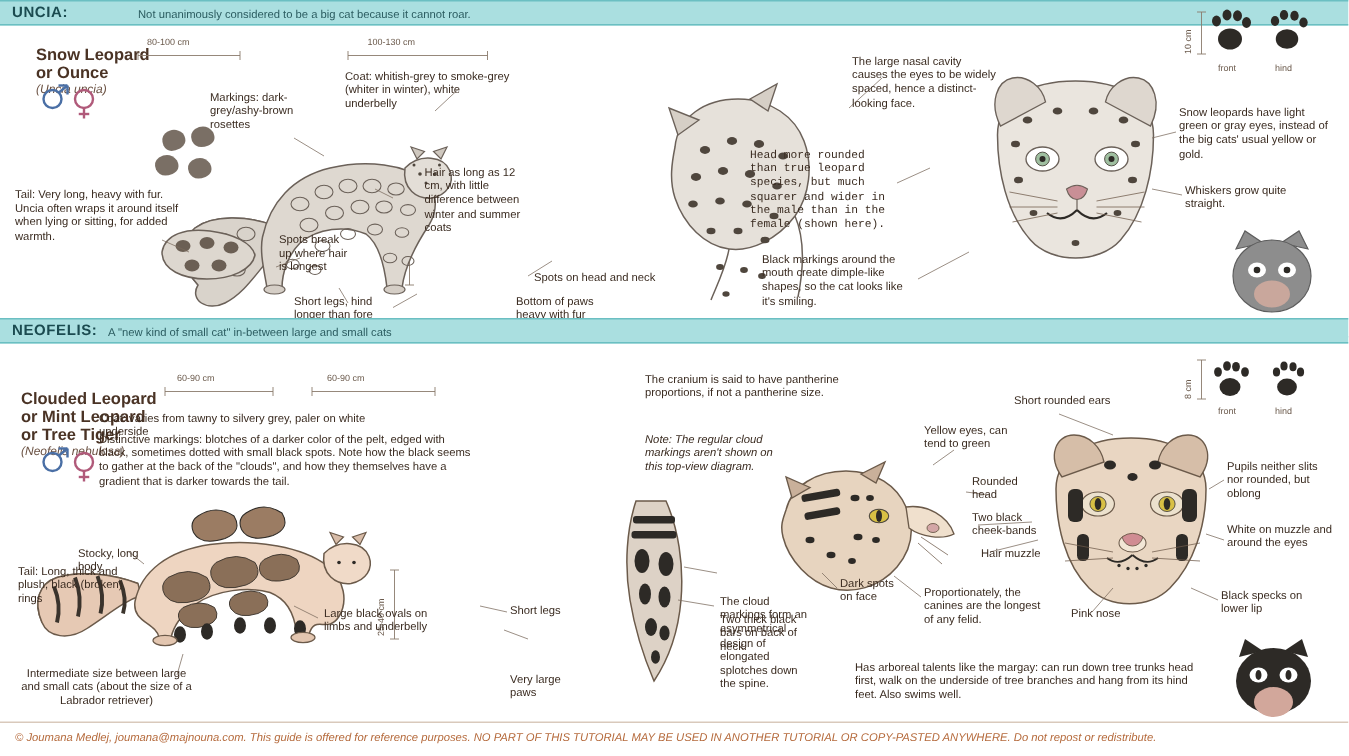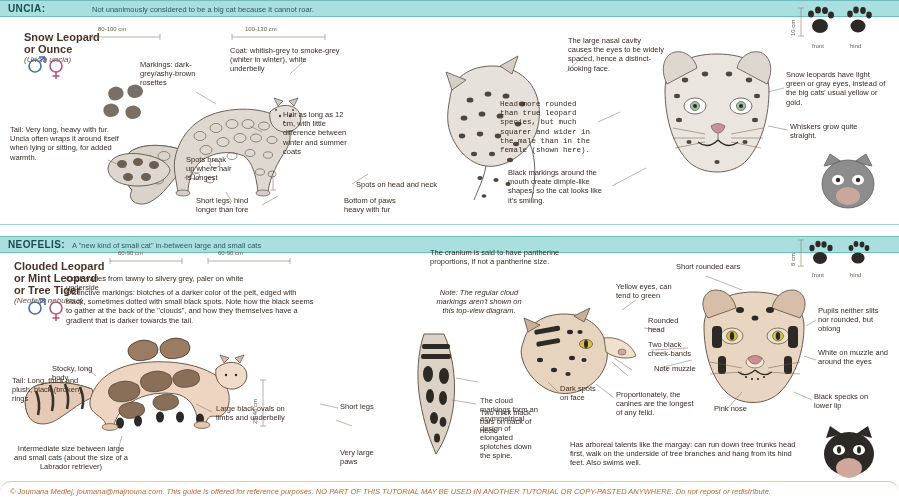--- a/index.html
+++ b/index.html
@@ -41,21 +41,21 @@
   .lbl{line-height:9.2px;}
   
   .meas{font-size:6px;color:#6b5a4c;}
   .meas-v{
     font-size:6px;color:#6b5a4c;
     transform:rotate(-90deg);transform-origin:left top;white-space:nowrap;
   }
   
   .footer{
     position:absolute;left:0;bottom:0;width:899px;height:22px;
-    background:#ffffff;border-top:1px solid #d9c9bb;border-radius:11px;
+    background:#ffffff;border-top:1px solid #d9c9bb;
   }
   .footer .txt{
     position:absolute;left:10px;top:5px;
     font-size:7.5px;font-style:italic;color:#b56a3c;
   }
   svg{overflow:visible;}
   .hair{stroke:#6e5a4a;stroke-width:.5;fill:none;}
 </style>
 </head>
 <body>
@@ -298,21 +298,21 @@
 <div class="abs lbl" style="left:296px;top:196px;width:60px;margin-left:48px;">Bottom of paws heavy with fur</div>
 <div class="abs lbl" style="left:356px;top:180px;width:86px;">Spots on head and neck</div>
 <div class="abs lbl" style="left:568px;top:36px;width:96px;">The large nasal cavity causes the eyes to be widely spaced, hence a distinct-looking face.</div>
 <div class="abs lbl" style="left:500px;top:100px;width:96px;font-family:Liberation Mono, monospace;">Head more rounded than true leopard species, but much squarer and wider in the male than in the female (shown here).</div>
 <div class="abs lbl" style="left:508px;top:168px;width:104px;">Black markings around the mouth create dimple-like shapes, so the cat looks like it's smiling.</div>
 <div class="abs lbl" style="left:786px;top:70px;width:100px;">Snow leopards have light green or gray eyes, instead of the big cats' usual yellow or gold.</div>
 <div class="abs lbl" style="left:790px;top:122px;width:90px;">Whiskers grow quite straight.</div>
 
 <div class="divider" style="top:224px;"></div>
 
-<div class="band" style="top:236px;">
+<div class="band" style="top:212px;">
   <span class="genus">NEOFELIS:</span>
   <span class="tag" style="left:72px;">A "new kind of small cat" in-between large and small cats</span>
 </div>
 
 <div class="abs" style="left:14px;top:260px;width:120px;">
   <div class="common-name">Clouded Leopard<br>or Mint Leopard<br>or Tree Tiger</div>
   <div class="latin-name">(Neofelis nebulosa)</div>
 </div>
 
 <svg class="abs" style="left:26px;top:300px;" width="60" height="22">
@@ -523,29 +523,29 @@
 
 <div class="abs lbl" style="left:66px;top:274px;width:180px;">Coat: varies from tawny to silvery grey, paler on white underside</div>
 <div class="abs lbl" style="left:66px;top:288px;width:248px;">Distinctive markings: blotches of a darker color of the pelt, edged with black, sometimes dotted with small black spots. Note how the black seems to gather at the back of the "clouds", and how they themselves have a gradient that is darker towards the tail.</div>
 <div class="abs lbl" style="left:52px;top:364px;width:44px;">Stocky, long body</div>
 <div class="abs lbl" style="left:12px;top:376px;width:72px;">Tail: Long, thick and plush, black (broken) rings</div>
 <div class="abs lbl" style="left:12px;top:444px;width:118px;text-align:center;">Intermediate size between large and small cats (about the size of a Labrador retriever)</div>
 <div class="abs lbl" style="left:216px;top:404px;width:76px;">Large black ovals on limbs and underbelly</div>
 <div class="abs lbl" style="left:340px;top:402px;width:44px;">Short legs</div>
 <div class="abs lbl" style="left:340px;top:424px;width:44px;margin-top:24px;">Very large paws</div>
 <div class="abs lbl" style="left:430px;top:248px;width:152px;">The cranium is said to have pantherine proportions, if not a pantherine size.</div>
-<div class="abs lbl note" style="left:430px;top:288px;width:98px;text-align:center;">Note: The regular cloud markings aren't shown on this top-view diagram.</div>
+<div class="abs lbl note" style="left:430px;top:288px;width:98px;">Note: The regular cloud markings aren't shown on this top-view diagram.</div>
 <div class="abs lbl" style="left:480px;top:372px;width:54px;margin-top:36px;">Two thick black bars on back of neck.</div>
 <div class="abs lbl" style="left:480px;top:396px;width:60px;">The cloud markings form an asymmetrical design of elongated splotches down the spine.</div>
 <div class="abs lbl" style="left:560px;top:384px;width:44px;">Dark spots on face</div>
 <div class="abs lbl" style="left:616px;top:390px;width:80px;">Proportionately, the canines are the longest of any felid.</div>
 <div class="abs lbl" style="left:616px;top:282px;width:62px;">Yellow eyes, can tend to green</div>
 <div class="abs lbl" style="left:648px;top:316px;width:44px;">Rounded head</div>
 <div class="abs lbl" style="left:648px;top:340px;width:48px;">Two black cheek-bands</div>
-<div class="abs lbl" style="left:654px;top:364px;width:44px;">Note muzzle</div>
+<div class="abs lbl" style="left:654px;top:364px;width:44px;">Hair muzzle</div>
 <div class="abs lbl" style="left:714px;top:404px;width:44px;">Pink nose</div>
 <div class="abs lbl" style="left:676px;top:262px;width:78px;">Short rounded ears</div>
 <div class="abs lbl" style="left:818px;top:306px;width:72px;">Pupils neither slits nor rounded, but oblong</div>
 <div class="abs lbl" style="left:818px;top:348px;width:72px;">White on muzzle and around the eyes</div>
 <div class="abs lbl" style="left:814px;top:392px;width:72px;">Black specks on lower lip</div>
 <div class="abs lbl" style="left:570px;top:440px;width:230px;">Has arboreal talents like the margay: can run down tree trunks head first, walk on the underside of tree branches and hang from its hind feet. Also swims well.</div>
 
 <div class="footer">
   <div class="txt">© Joumana Medlej, joumana@majnouna.com. This guide is offered for reference purposes. NO PART OF THIS TUTORIAL MAY BE USED IN ANOTHER TUTORIAL OR COPY-PASTED ANYWHERE. Do not repost or redistribute.</div>
 </div>

